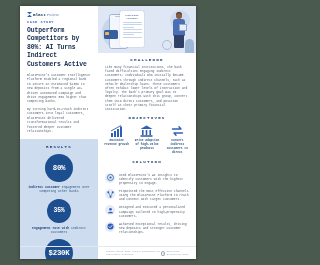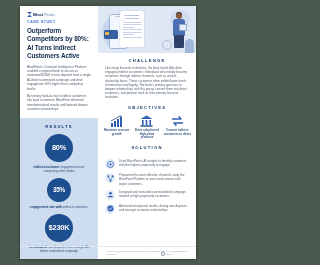--- a/index.html
+++ b/index.html
@@ -2,21 +2,21 @@
 <html><head>
 <meta charset="utf-8">
 <style>
   html,body{margin:0;padding:0;}
   body{
     width:216px;height:265px;overflow:hidden;
     background:#4a5a4e;
     font-family:"Liberation Sans",sans-serif;
     -webkit-font-smoothing:antialiased;
   }
-  .stage{position:relative;width:216px;height:210px;}
+  .stage{position:relative;width:216px;height:210px;font-family:Liberation Mono, monospace;}
 
   .page{
     position:absolute;left:20px;top:6px;width:176px;height:253px;
     background:#ffffff;
     box-shadow:0 0 3px rgba(0,0,0,.45);
     overflow:hidden;
     display:flex;flex-direction:column;
   }
   .page-body{display:flex;flex:1;min-height:0;}
 

